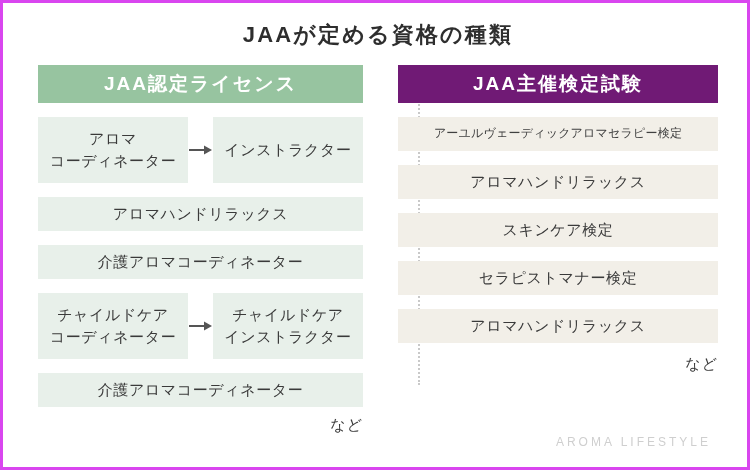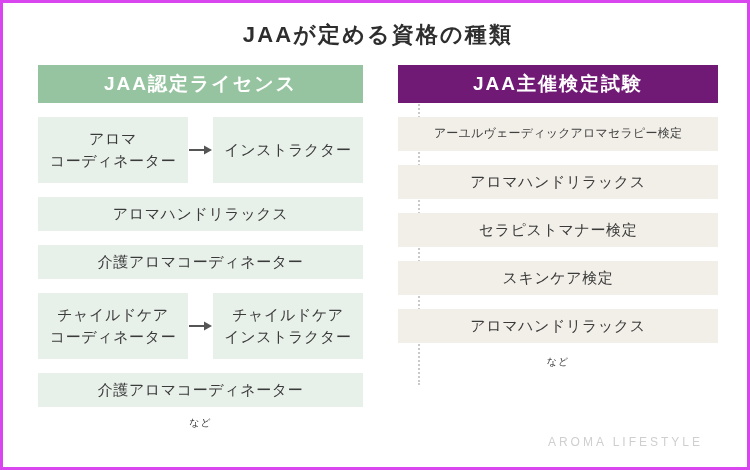--- a/index.html
+++ b/index.html
@@ -109,30 +109,30 @@
     width: 25px;
     display: flex;
     align-items: center;
     justify-content: center;
     flex: none;
   }
   .arrow svg { display: block; }
 
   .etc {
     margin-top: 9px;
-    text-align: center;
-    font-size: 10px;
+    text-align: right;
+    font-size: 15px;
     letter-spacing: 1px;
     color: #3a3a3a;
   }
   .etc-right { margin-top: 12px; }
 
   .watermark {
     position: absolute;
-    right: 44px;
+    right: 36px;
     bottom: 18px;
     font-size: 12px;
     letter-spacing: 3px;
     color: #cfcfcf;
   }
 </style>
 </head>
 <body>
 
 <div class="frame">
@@ -222,27 +222,27 @@
         </div>
 
         <div class="row">
           <div class="cell cell-beige cell-wide">
             <span>アロマハンドリラックス</span>
           </div>
         </div>
 
         <div class="row">
           <div class="cell cell-beige cell-wide">
+            <span>スキンケア検定</span>
+          </div>
+        </div>
+
+        <div class="row">
+          <div class="cell cell-beige cell-wide">
             <span>セラピストマナー検定</span>
-          </div>
-        </div>
-
-        <div class="row">
-          <div class="cell cell-beige cell-wide">
-            <span>スキンケア検定</span>
           </div>
         </div>
 
         <div class="row">
           <div class="cell cell-beige cell-wide">
             <span>アロマハンドリラックス</span>
           </div>
         </div>
 
       </div>

